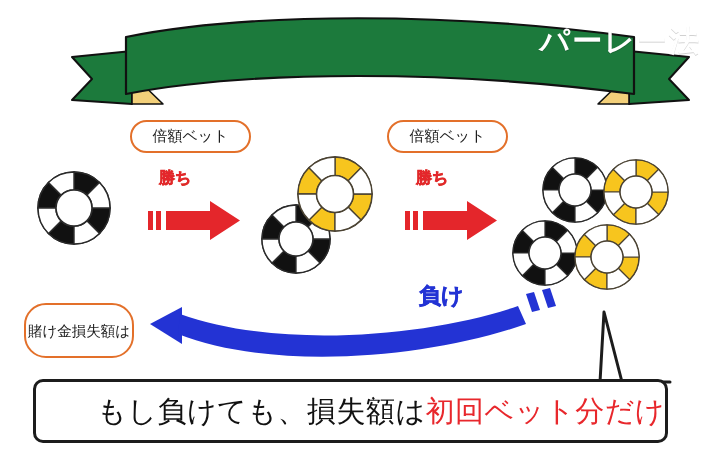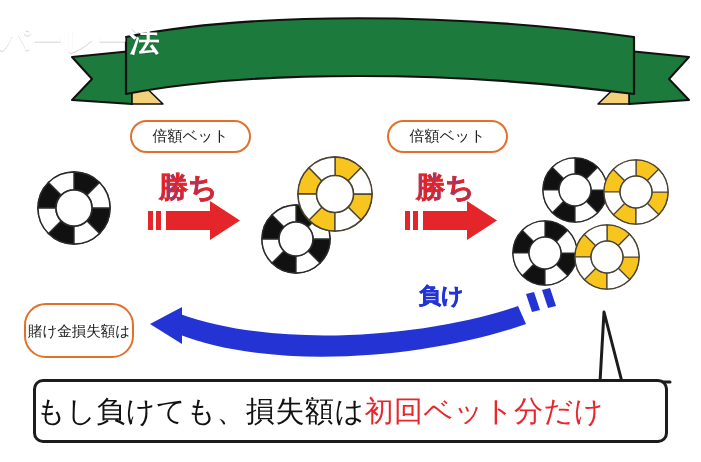--- a/index.html
+++ b/index.html
@@ -8,21 +8,21 @@
     background:#ffffff;
     font-family:"DejaVu Sans","Liberation Sans",sans-serif;
     overflow:hidden;position:relative;
   }
   #stage{position:absolute;left:0;top:0;width:701px;height:462px;}
   .abs{position:absolute;}
 
   
   .ribbon-wrap{left:0;top:4px;width:701px;height:100px;}
   .ribbon-title{
-    position:absolute;left:0;top:20px;width:701px;text-align:left;
+    position:absolute;left:0;top:20px;width:701px;text-align:right;
     font-size:30px;font-weight:bold;color:#ffffff;letter-spacing:2px;
     line-height:34px;
     text-shadow:0 1px 0 rgba(0,0,0,.18);
   }
 
   
   .pill{
     border:2.4px solid #e3702a;
     border-radius:22px;
     background:#ffffff;
@@ -30,35 +30,35 @@
     display:flex;align-items:center;justify-content:center;
     text-align:right;
     font-size:15px;
     line-height:17px;
     box-sizing:border-box;
   }
   .pill.two-line{font-size:14.5px;line-height:17px;padding-top:1px;}
 
   
   .word-win{
-    color:#1d4ed8;font-size:29px;font-weight:bold;
+    color:#a16207;font-size:16px;font-weight:bold;
     letter-spacing:0px;white-space:nowrap;
     -webkit-text-stroke:0.6px #e4262b;
   }
   .word-lose{
     color:#2333d4;font-size:22px;font-weight:bold;
     white-space:nowrap;
     -webkit-text-stroke:0.6px #2333d4;
   }
 
   
   .callout{
     left:33px;top:379px;width:635px;height:64px;
     border:3px solid #1c1c1c;border-radius:10px;background:#fff;
-    display:flex;align-items:center;justify-content:flex-start;
+    display:flex;align-items:center;justify-content:flex-end;
     box-sizing:border-box;
   }
   .callout-text{font-size:29px;line-height:32px;white-space:nowrap;letter-spacing:0.5px;}
   .callout-text .blk{color:#111111;}
   .callout-text .red{color:#e8272c;}
 
   svg{display:block;overflow:visible;}
 </style>
 </head>
 <body>

